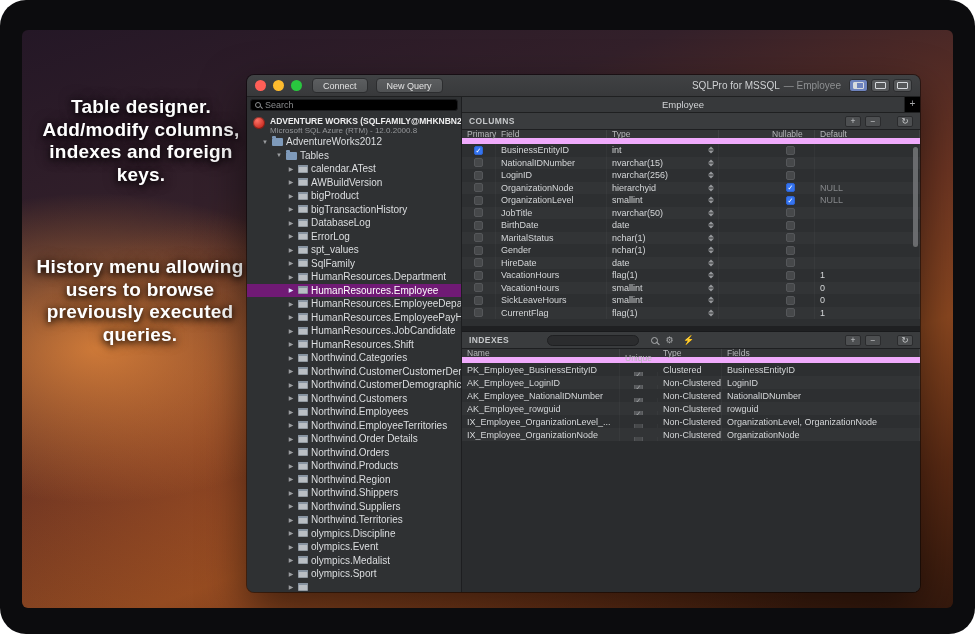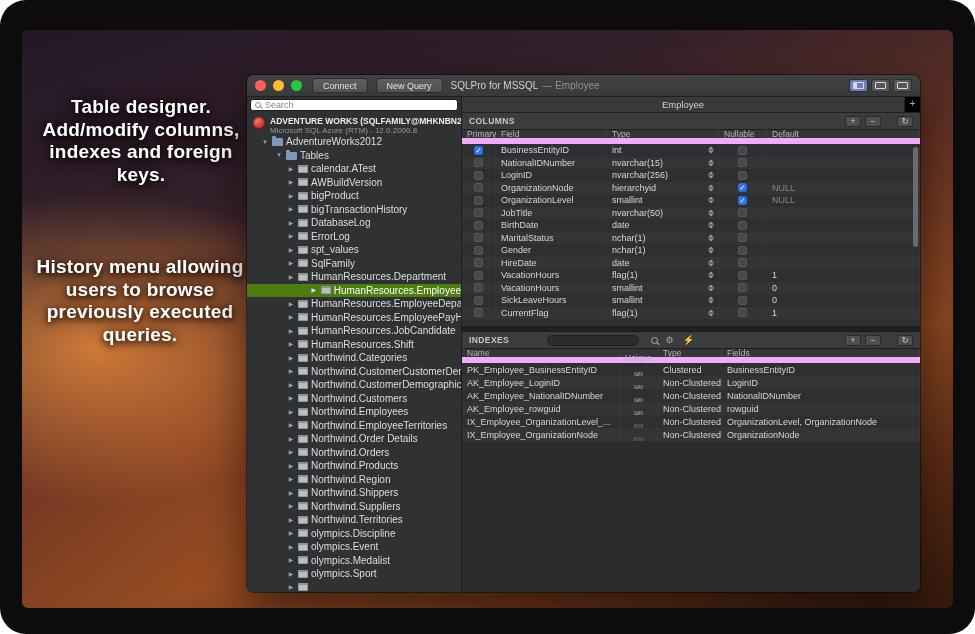--- a/index.html
+++ b/index.html
@@ -23,56 +23,56 @@
   .window { position:absolute; left:225px; top:45px; width:673px; height:517px; border-radius:7px; overflow:hidden;
     background:#2a2c2e; box-shadow:0 0 0 1px rgba(0,0,0,.45), 0 18px 45px rgba(0,0,0,.55); display:flex; flex-direction:column; }
 
   .titlebar { height:22px; flex:0 0 auto; background:linear-gradient(#404244,#38393b); border-bottom:1px solid #1f2021;
     display:flex; align-items:center; padding:0 8px; gap:8px; }
   .traffic { display:flex; gap:7px; margin-right:2px; }
   .tl { width:11px; height:11px; border-radius:50%; display:inline-block; }
   .tl.red { background:#ff5f57; } .tl.yellow { background:#febc2e; } .tl.green { background:#29c73f; }
   .tb-btn { height:15px; padding:0 10px; font-size:9px; color:#e2e2e2; font-family:inherit;
     background:linear-gradient(#5c5e60,#505254); border:1px solid #2c2d2f; border-radius:4px; }
-  .title { flex:1; text-align:left; font-size:10px; white-space:nowrap; overflow:hidden; }
+  .title { flex:1; text-align:right; font-size:10px; white-space:nowrap; overflow:hidden; }
   .title-app { color:#cfd1d3; }
   .title-doc { color:#8e9092; margin-left:4px; }
   .seg { display:flex; gap:3px; }
   .seg-btn { width:19px; height:13px; border-radius:3px; background:#56585a; border:1px solid #2c2d2f; display:flex; align-items:center; justify-content:center; }
   .seg-btn.active { background:#6d82bd; }
   .seg-btn i { display:block; width:11px; height:7px; border:1px solid #d7dade; border-radius:1px; }
   .seg-btn.active i { background:linear-gradient(90deg,#d7dade 35%, transparent 35%); }
 
   .wbody { flex:1; display:flex; min-height:0; }
 
   
   .sidebar { width:215px; flex:0 0 auto; background:#2f3133; border-right:1px solid #1d1e20; display:flex; flex-direction:column; overflow:hidden; }
   .search-wrap { height:16px; padding:2px 3px; flex:0 0 auto; }
-  .search { height:12px; background:#ffffff; border:1px solid #1c1d1f; border-radius:3px; display:flex; align-items:center; padding:0 4px; gap:4px; }
+  .search { height:12px; background:#000000; border:1px solid #1c1d1f; border-radius:3px; display:flex; align-items:center; padding:0 4px; gap:4px; }
   .mag { width:6px; height:6px; border:1px solid #8d8f91; border-radius:50%; position:relative; flex:0 0 auto; }
   .mag::after { content:''; position:absolute; width:3px; height:1px; background:#8d8f91; transform:rotate(45deg); right:-3px; bottom:-1px; }
   .ph { font-size:9px; color:#87898b; line-height:10px; }
 
   .tree { flex:1; overflow:hidden; font-size:10px; }
   .conn-row { display:flex; align-items:flex-start; padding:3px 4px 1px 6px; gap:5px; height:22px; }
   .conn-icon { width:12px; height:12px; border-radius:50%; flex:0 0 auto; margin-top:1px;
     background:radial-gradient(circle at 35% 30%, #ff7266, #c62b20 72%); box-shadow:inset 0 0 0 1px rgba(0,0,0,.35); }
   .conn-name { font-size:8.5px; font-weight:bold; color:#ededee; line-height:10px; white-space:nowrap; }
   .conn-sub { font-size:8px; color:#95979a; line-height:10px; white-space:nowrap; }
 
   .tree-row { height:13.5px; display:flex; align-items:center; gap:3px; padding-left:14px; white-space:nowrap; overflow:hidden; }
   .tree-row.indent-2 { padding-left:28px; }
   .tree-row.indent-3 { padding-left:40px; }
   .disc { width:8px; font-size:6px; color:#9b9da0; text-align:center; flex:0 0 auto; line-height:8px; }
   .folder-icon { width:11px; height:8px; background:#7e9aba; border-radius:1px; position:relative; flex:0 0 auto; margin-top:1px; }
   .folder-icon::before { content:''; position:absolute; top:-2px; left:0; width:4px; height:2px; background:#7e9aba; border-radius:1px 1px 0 0; }
   .table-icon { width:10px; height:8px; flex:0 0 auto; background:#b9bec3; border-radius:1px;
     box-shadow:inset 0 2px 0 #8793a0, inset 0 0 0 0.5px #6d7680; }
   .lbl { color:#dcdee0; }
-  .tree-row.selected { background:#4d7c0f;justify-content:flex-end; }
+  .tree-row.selected { background:#701a75; }
   .tree-row.selected .lbl { color:#ffffff; }
   .tree-row.selected .disc { color:#dfe6ff; }
 
   
   .main { flex:1; min-width:0; display:flex; flex-direction:column; background:#2a2c2e; }
   .tabbar { height:16px; flex:0 0 auto; background:#000000; border-bottom:1px solid #1f2021; display:flex; align-items:stretch; }
   .tab-label { flex:1; text-align:center; font-size:9.5px; color:#d2d4d6; line-height:15px; background:#37393b; }
   .tab-add { width:16px; flex:0 0 auto; border-left:1px solid #1f2021; text-align:center; line-height:14px; font-size:10px; color:#a5a7a9; }
 
   .panel-toolbar { height:17px; flex:0 0 auto; background:#3a3c3e; border-bottom:1px solid #1e1f21; display:flex; align-items:center; padding:0 7px; gap:4px; }
@@ -94,21 +94,21 @@
   .g-row { height:12.5px; display:flex; font-size:9px; color:#d4d6d8; align-items:stretch; }
   .indexes-grid .g-row { height:13px; }
   #columns-rows .g-row:nth-child(odd), #indexes-rows .g-row:nth-child(odd) { background:#2d2f31; }
   #columns-rows .g-row:nth-child(even), #indexes-rows .g-row:nth-child(even) { background:#323436; }
   .cell { display:flex; align-items:center; padding-left:5px; border-right:1px solid rgba(255,255,255,.03); overflow:hidden; white-space:nowrap; }
   .cell.center { justify-content:center; padding-left:0; }
 
   .w-primary { width:34px; flex:0 0 auto; }
   .w-field { width:111px; flex:0 0 auto; }
   .w-type { width:112px; flex:0 0 auto; }
-  .w-nullable { width:48px; flex:0 0 auto; }
+  .w-nullable { width:48px; flex:0 0 auto;margin-left:48px; }
   .w-default { flex:1; }
   .w-iname { width:158px; flex:0 0 auto; }
   .w-iunique { width:38px; flex:0 0 auto;margin-top:9px; }
   .w-itype { width:64px; flex:0 0 auto; }
   .w-ifields { flex:1; }
 
   .col-type { position:relative; padding-right:13px; }
   .stepper { position:absolute; right:4px; top:50%; transform:translateY(-50%); display:flex; flex-direction:column; gap:1px; }
   .stepper .up { width:0; height:0; border-left:3px solid transparent; border-right:3px solid transparent; border-bottom:3px solid #97999c; }
   .stepper .down { width:0; height:0; border-left:3px solid transparent; border-right:3px solid transparent; border-top:3px solid #97999c; }

